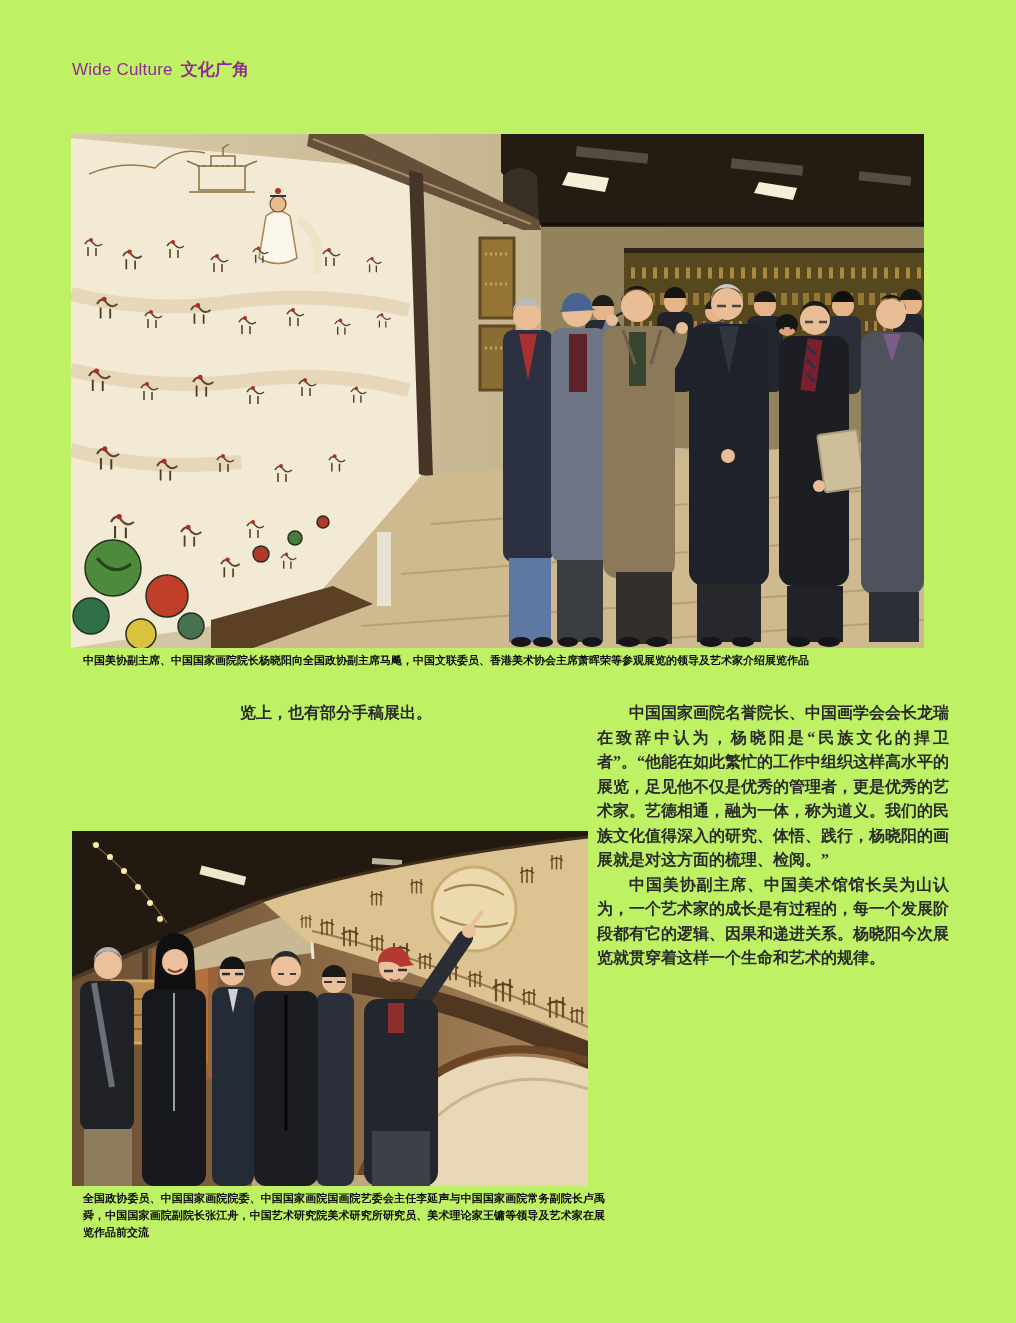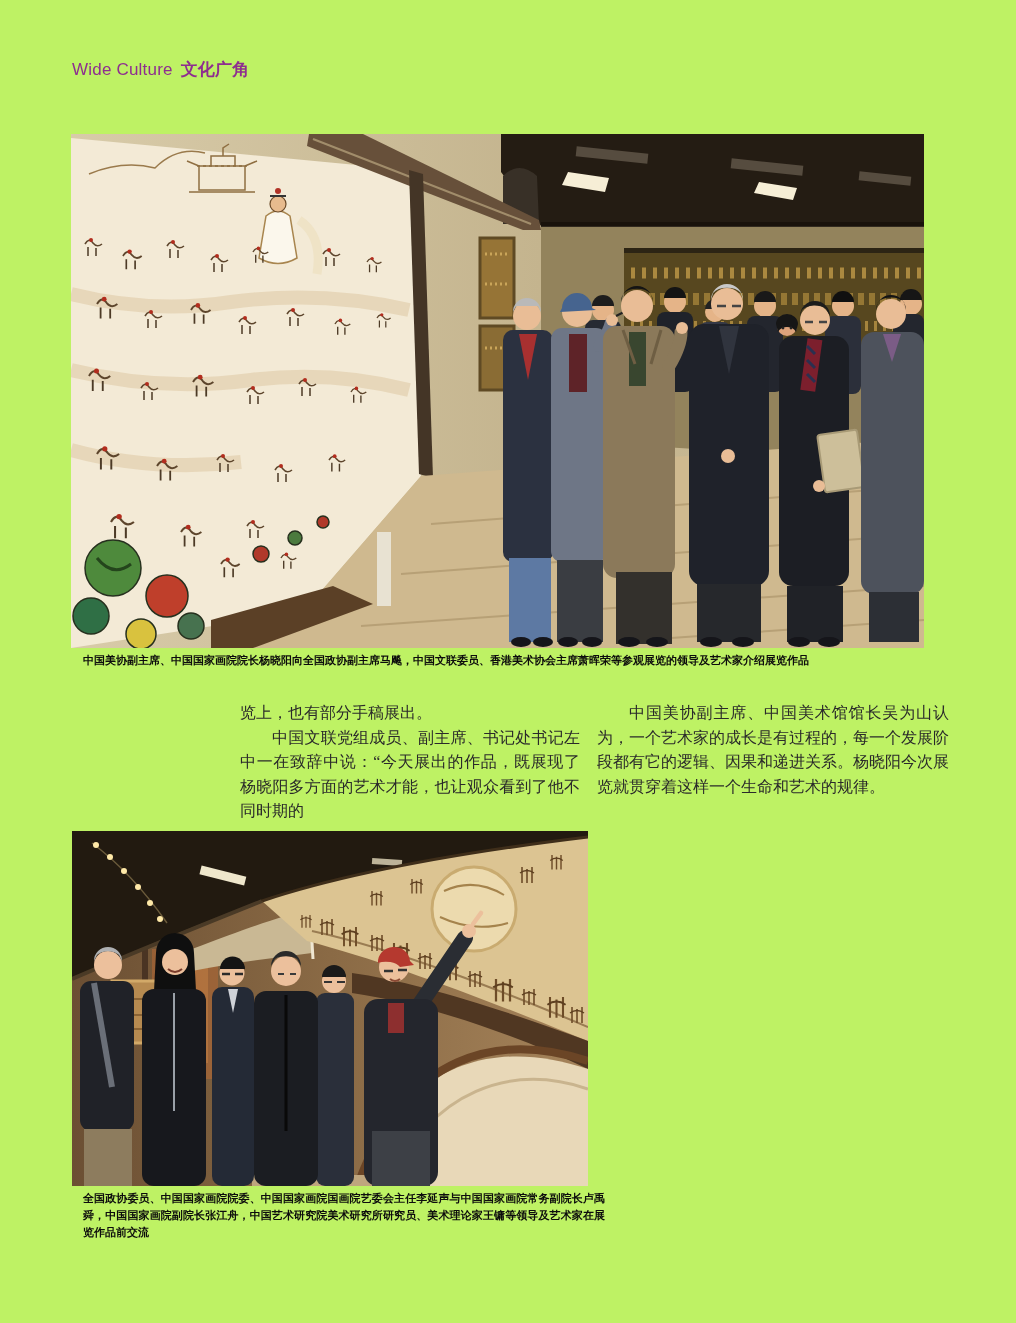--- a/index.html
+++ b/index.html
@@ -9,21 +9,21 @@
        font-size:17px;color:#8e2e8f;letter-spacing:.2px;}
   .hdr .zh{font-weight:bold;margin-left:8px;}
   .photo{position:absolute;overflow:hidden;}
   .photo svg{display:block;width:100%;height:100%;}
   #photo1{left:71px;top:134px;width:853px;height:514px;}
   #photo2{left:72px;top:831px;width:516px;height:355px;}
   .cap{position:absolute;font-family:Liberation Mono, monospace;
        font-size:11px;line-height:17px;color:#0c0c0c;font-weight:bold;text-align:justify;margin-left:11px;}
   #cap1{left:72px;top:653px;width:853px;}
   #cap2{left:72px;top:1191px;width:522px;}
-  .col{position:absolute;font-size:16px;line-height:24.5px;color:#2a2a2a;text-align:justify;}
+  .col{position:absolute;font-size:16px;line-height:24.5px;color:#2a2a2a;text-align:justify;font-weight:bold;}
   #colL{left:240px;top:701px;width:340px;}
   #colR{left:597px;top:701px;width:352px;}
   .col p{margin:0;}
   .ind{text-indent:2em;}
   .foot{position:absolute;left:72px;top:1340px;font-family:"Liberation Sans","DejaVu Sans",sans-serif;
         font-size:13px;color:#222;}
   .foot .num{font-weight:bold;font-size:14px;margin-right:8px;}
   .foot .en{margin-left:6px;}
 </style>
 </head>
@@ -264,24 +264,24 @@
           <rect x="798" y="458" width="50" height="50" fill="#2c2f35"></rect>
         </g>
       </g>
     </svg>
   </div>
 
   <div class="cap" id="cap1">中国美协副主席、中国国家画院院长杨晓阳向全国政协副主席马飚，中国文联委员、香港美术协会主席萧晖荣等参观展览的领导及艺术家介绍展览作品</div>
 
   <div class="col" id="colL">
     <p>览上，也有部分手稿展出。</p>
-    <p class="ind">中国文联党组成员、副主席、书记处书记左中一在致辞中说：“今天展出的作品，既展现了杨晓阳多方面的艺术才能，也让观众看到了他不同时期的</p>
   </div>
 
   <div class="col" id="colR">
+    <p class="ind">中国国家画院名誉院长、中国画学会会长龙瑞在致辞中认为，杨晓阳是“民族文化的捍卫者”。“他能在如此繁忙的工作中组织这样高水平的展览，足见他不仅是优秀的管理者，更是优秀的艺术家。艺德相通，融为一体，称为道义。我们的民族文化值得深入的研究、体悟、践行，杨晓阳的画展就是对这方面的梳理、检阅。”</p>
     <p class="ind">中国美协副主席、中国美术馆馆长吴为山认为，一个艺术家的成长是有过程的，每一个发展阶段都有它的逻辑、因果和递进关系。杨晓阳今次展览就贯穿着这样一个生命和艺术的规律。</p>
   </div>
 
   <div class="photo" id="photo2">
     <svg viewBox="0 0 516 355" preserveAspectRatio="none">
       <defs>
         <linearGradient id="w2" x1="0" y1="0" x2="1" y2="0">
           <stop offset="0" stop-color="#6b4f33"></stop>
             <stop offset="0.5" stop-color="#8a6a45"></stop>
             <stop offset="1" stop-color="#a5835a"></stop>

